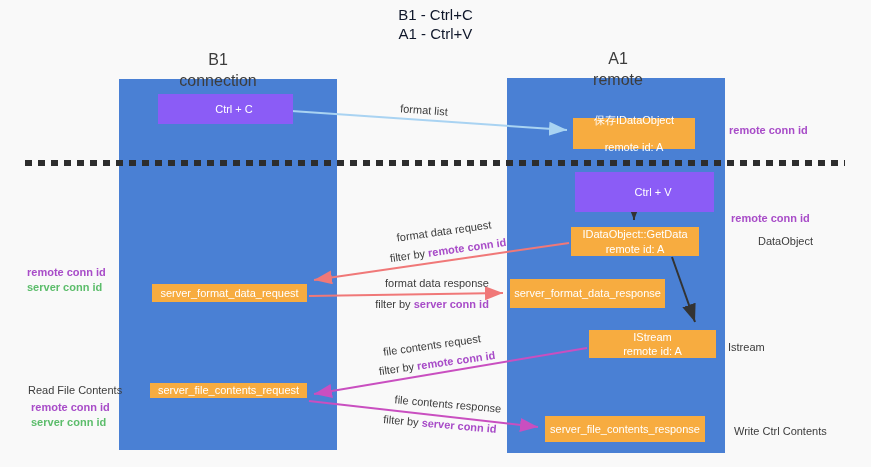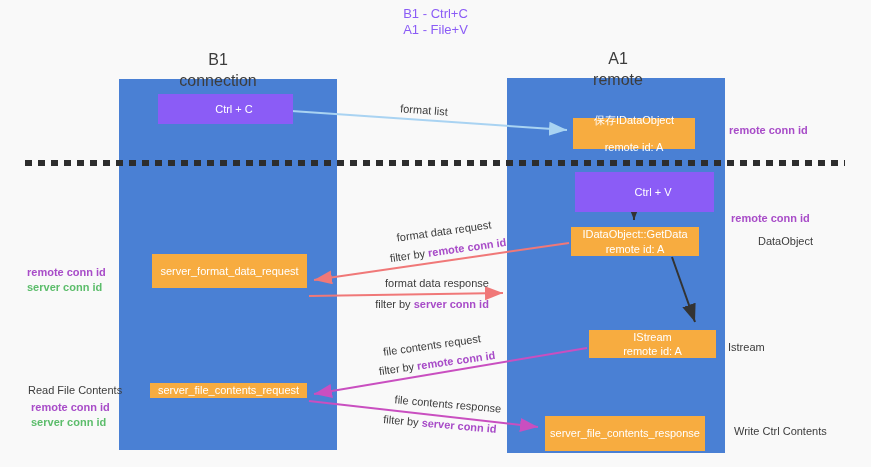--- a/index.html
+++ b/index.html
@@ -1,20 +1,20 @@
 <!DOCTYPE html>
 <html><head>
 <meta charset="utf-8">
 <style>
   html,body{margin:0;padding:0;}
   .canvas{
     position:relative;width:871px;height:467px;background:#f9f9f9;
     font-family:"Liberation Sans",sans-serif;color:#3b3b3b;overflow:hidden;
   }
-  .title{position:absolute;left:0;right:0;top:6px;text-align:center;font-size:13px;line-height:1.25;color:#8b5cf6;}
+  .title{position:absolute;left:0;right:0;top:6px;text-align:center;font-size:15px;line-height:1.25;color:#0f172a;}
   .lane{position:absolute;background:#4A80D4;z-index:1;}
   .lane-header{position:absolute;width:120px;text-align:center;font-size:16px;line-height:1.3;color:#3c3c3c;z-index:4;}
   .node{position:absolute;display:flex;flex-direction:column;align-items:center;justify-content:center;
         color:#fff;font-size:11px;line-height:1.3;text-align:center;z-index:3;white-space:nowrap;}
   .green{background:#8b5cf6;padding-left:17px;}
   .orange{background:#F7AC40;}
   .sep{position:absolute;left:25px;top:160px;width:820px;height:6px;z-index:3;
        background:repeating-linear-gradient(to right,#2d2d2d 0,#2d2d2d 7px,transparent 7px,transparent 13px);}
   .svg-layer{position:absolute;left:0;top:0;z-index:2;}
   .edge-label{position:absolute;font-size:11px;color:#3c3c3c;white-space:nowrap;z-index:4;transform-origin:center;}
@@ -26,21 +26,21 @@
   .r-p5{transform:translate(-50%,-50%) rotate(5deg);}
   .r-0{transform:translate(-50%,-50%);}
 </style>
 </head>
 <body>
 
 <div class="canvas">
 
   <div class="title">
     <div>B1 - Ctrl+C</div>
-    <div>A1 - File+V</div>
+    <div>A1 - Ctrl+V</div>
   </div>
 
   <div class="lane-header" style="left:158px;top:50px;">
     <div>B1</div>
     <div>connection</div>
   </div>
   <div class="lane-header" style="left:558px;top:49px;">
     <div>A1</div>
     <div>remote</div>
   </div>
@@ -81,31 +81,34 @@
     <span>保存IDataObject</span>
     <span>remote id: A</span>
   </div>
   <div class="node green" style="left:575px;top:172px;width:122px;height:40px;">
     <span>Ctrl + V</span>
   </div>
   <div class="node orange" style="left:571px;top:227px;width:128px;height:29px;">
     <span>IDataObject::GetData</span>
     <span>remote id: A</span>
   </div>
-  <div class="node orange" style="left:152px;top:254px;width:155px;height:34px;">
+  <div class="node orange" style="left:152px;top:284px;width:155px;height:18px;">
     <span>server_format_data_request</span>
+  </div>
+  <div class="node orange" style="left:510px;top:279px;width:155px;height:29px;">
+    <span>server_format_data_response</span>
   </div>
   <div class="node orange" style="left:589px;top:330px;width:127px;height:28px;">
     <span>IStream</span>
     <span>remote id: A</span>
   </div>
   <div class="node orange" style="left:150px;top:383px;width:157px;height:15px;">
     <span>server_file_contents_request</span>
   </div>
-  <div class="node orange" style="left:545px;top:416px;width:160px;height:35px;">
+  <div class="node orange" style="left:545px;top:416px;width:160px;height:26px;">
     <span>server_file_contents_response</span>
   </div>
 
   <div class="edge-label r-p4" style="left:424px;top:110px;">format list</div>
 
   <div class="edge-label r-n8" style="left:444px;top:231px;">format data request</div>
   <div class="edge-label r-n8" style="left:448px;top:250px;">
     <span>filter by</span>
     <span class="kp">remote conn id</span>
   </div>

